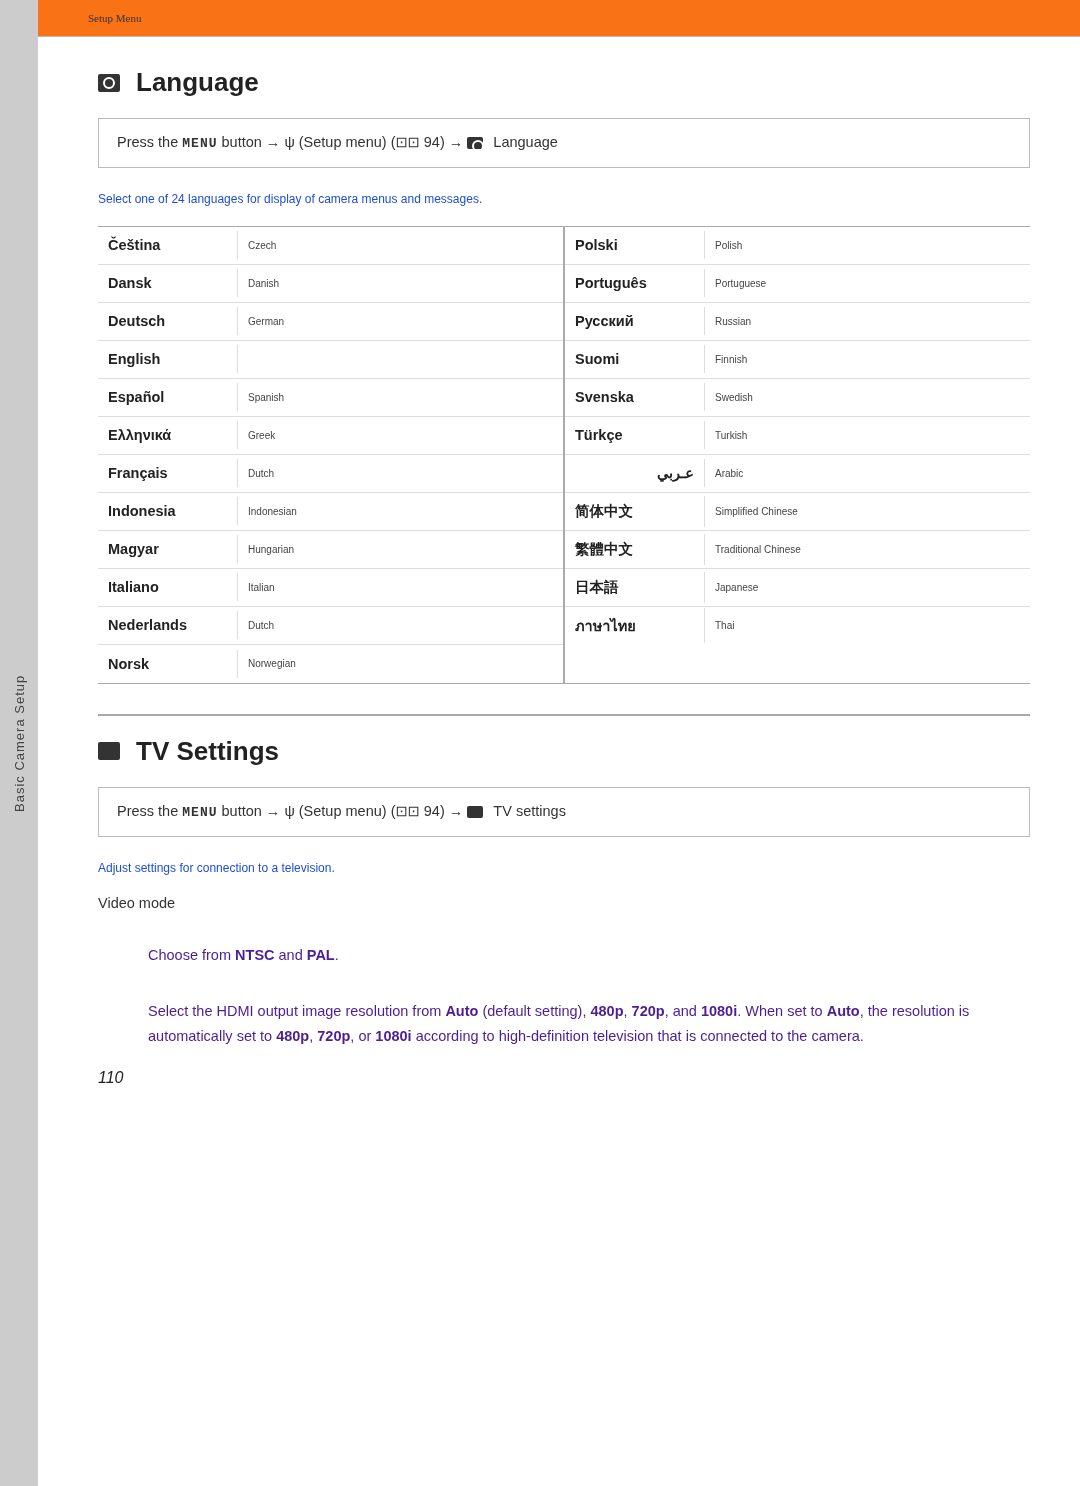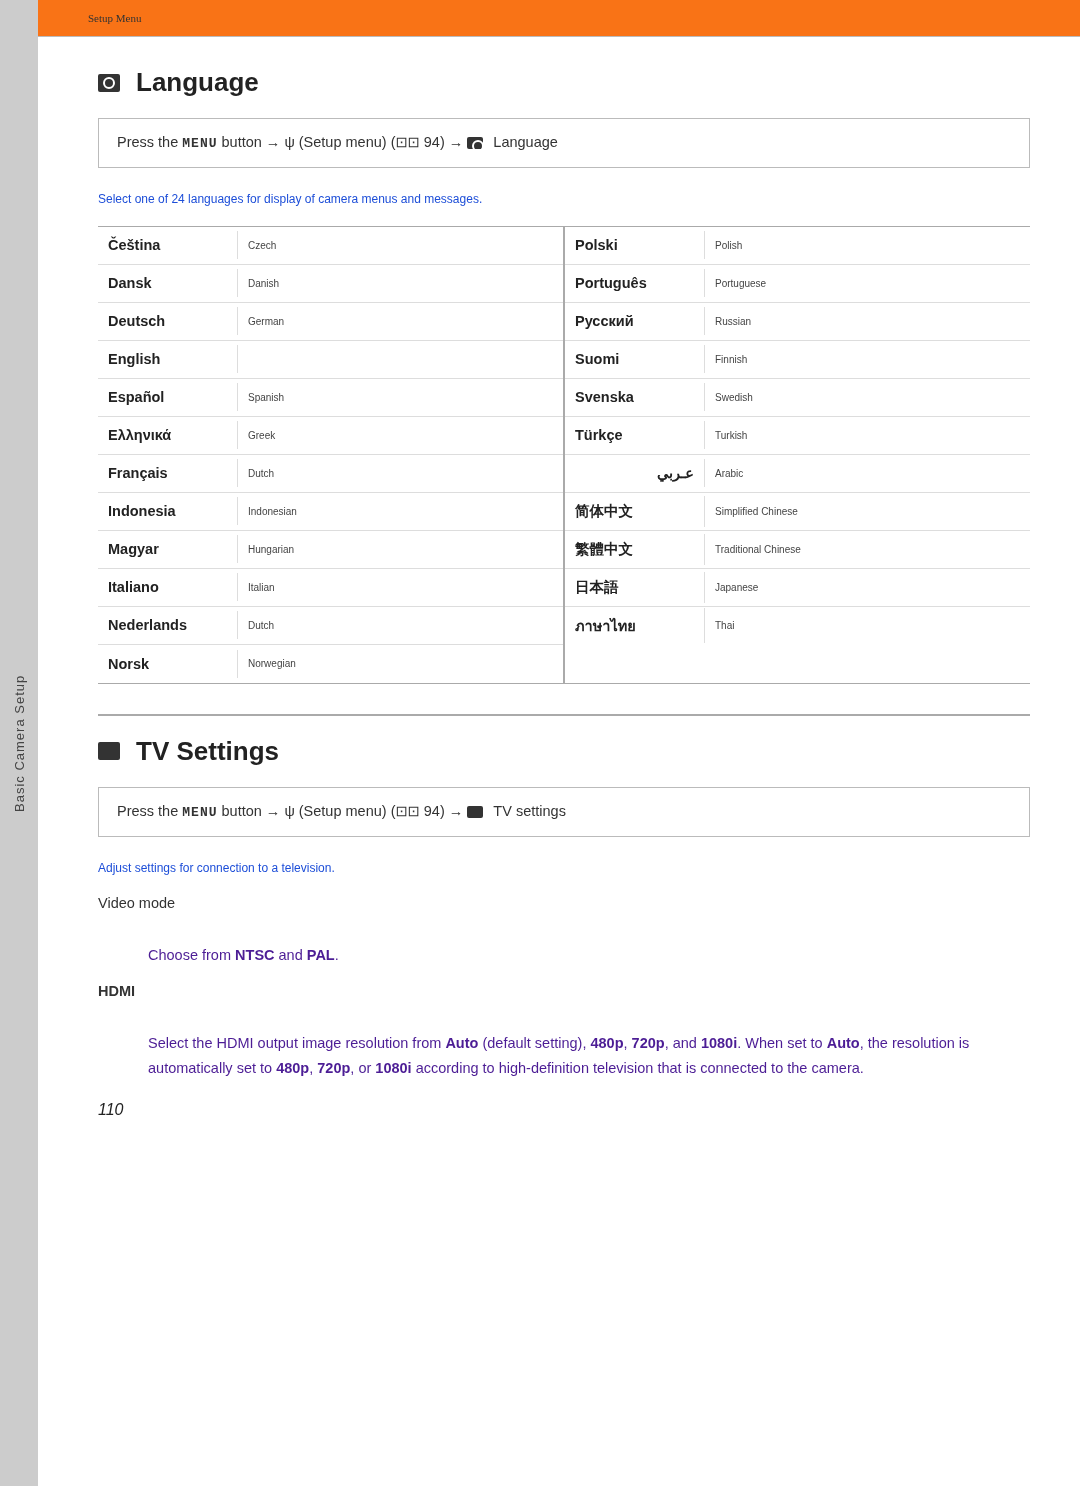--- a/index.html
+++ b/index.html
@@ -358,23 +358,20 @@
 
         <div class="description">Adjust settings for connection to a television.</div>
 
         <div class="subsection-title">
           <span>Video mode</span>
         </div>
         <div class="subsection-body">
           <span>Choose from </span><span class="bold-text">NTSC</span><span> and </span><span class="bold-text">PAL</span><span>.</span>
         </div>
 
-        <div class="subsection-title" style="margin-top:16px;">
-          <span class="subsection-title-label">HDMI</span>
-        </div>
         <div class="subsection-body">
           <span>Select the HDMI output image resolution from </span><span class="bold-text">Auto</span><span> (default setting), </span><span class="bold-text">480p</span><span>, </span><span class="bold-text">720p</span><span>, and </span><span class="bold-text">1080i</span><span>. When set to </span><span class="bold-text">Auto</span><span>, the resolution is automatically set to </span><span class="bold-text">480p</span><span>, </span><span class="bold-text">720p</span><span>, or </span><span class="bold-text">1080i</span><span> according to high-definition television that is connected to the camera.</span>
         </div>
       </div>
 
       <div class="page-number">110</div>
     </div>
   </div>
 </div>
 

